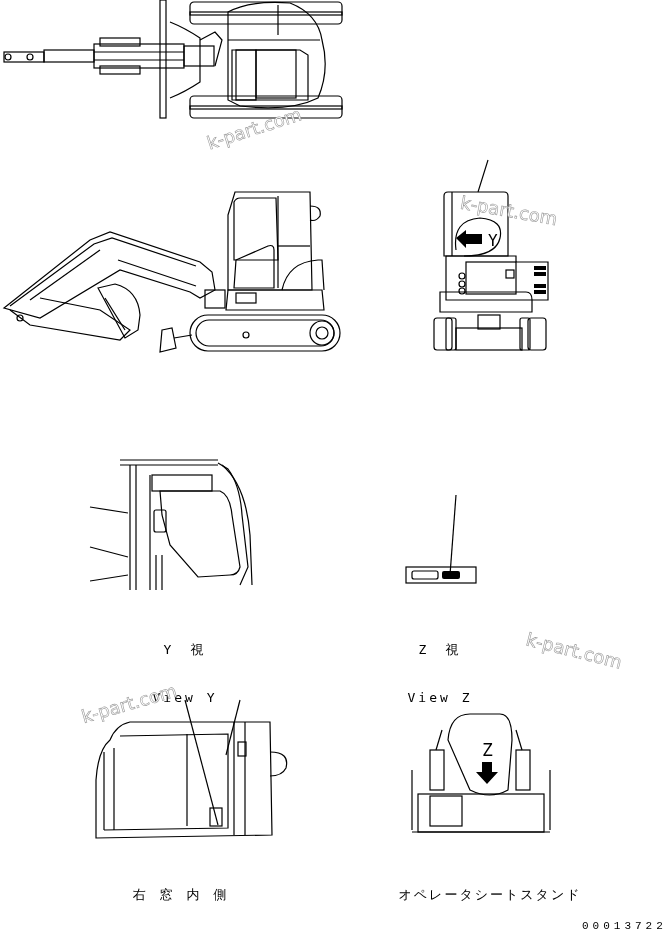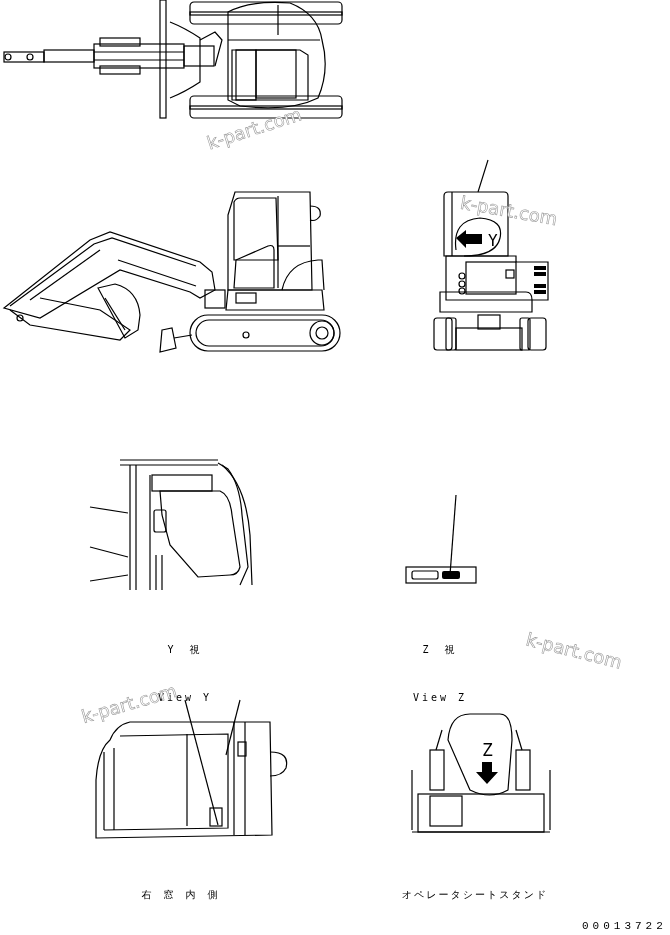--- a/index.html
+++ b/index.html
@@ -1,19 +1,19 @@
 <!DOCTYPE html>
 <html><head>
 <meta charset="utf-8">
 <style>
   html,body{margin:0;padding:0;background:#fff;}
   body{width:670px;height:935px;position:relative;overflow:hidden;font-family:"DejaVu Sans Mono","Liberation Mono",monospace;color:#000;}
   .abs{position:absolute;}
   svg{position:absolute;overflow:visible;}
-  .caption{position:absolute;text-align:center;font-size:10px;line-height:16px;letter-spacing:3px;white-space:pre;}
+  .caption{position:absolute;text-align:center;font-size:13px;line-height:16px;letter-spacing:3px;white-space:pre;}
   .wm{position:absolute;color:#fff;font-family:"DejaVu Sans","Liberation Sans",sans-serif;font-size:18px;-webkit-text-stroke:0.6px #9a9a9a;letter-spacing:0px;}
   .docno{position:absolute;font-size:11px;letter-spacing:4px;font-family:Liberation Mono, monospace;}
 </style>
 </head>
 <body>
 
 <div class="abs" style="left:0;top:0;width:350px;height:130px;">
   <svg width="350" height="130" viewBox="0 0 350 130">
     <g fill="none" stroke="#000" stroke-width="1.2">
 
@@ -194,21 +194,21 @@
       <rect x="8" y="84" width="126" height="38"></rect>
       <rect x="20" y="86" width="32" height="30"></rect>
       <line x1="2" y1="60" x2="2" y2="120"></line>
       <line x1="140" y1="60" x2="140" y2="120"></line>
       <line x1="2" y1="122" x2="140" y2="122"></line>
     </g>
     <path d="M72 52 L82 52 L82 62 L88 62 L77 74 L66 62 L72 62 Z" fill="#000"></path>
     <text x="72" y="46" font-family="DejaVu Sans Mono, monospace" font-size="18">Z</text>
   </svg>
 </div>
-<div class="caption" style="left:370px;top:855px;width:210px;letter-spacing:2px;">
+<div class="caption" style="left:385px;top:855px;width:210px;letter-spacing:2px;">
   <div>オペレータシートスタンド</div>
   
 </div>
 
 <div class="wm" style="left:205px;top:118px;transform:rotate(-18deg);">k-part.com</div>
 <div class="wm" style="left:460px;top:200px;transform:rotate(10deg);">k-part.com</div>
 <div class="wm" style="left:525px;top:640px;transform:rotate(14deg);">k-part.com</div>
 <div class="wm" style="left:80px;top:693px;transform:rotate(-16deg);">k-part.com</div>
 
 <div class="docno" style="left:582px;top:920px;">00013722</div>

